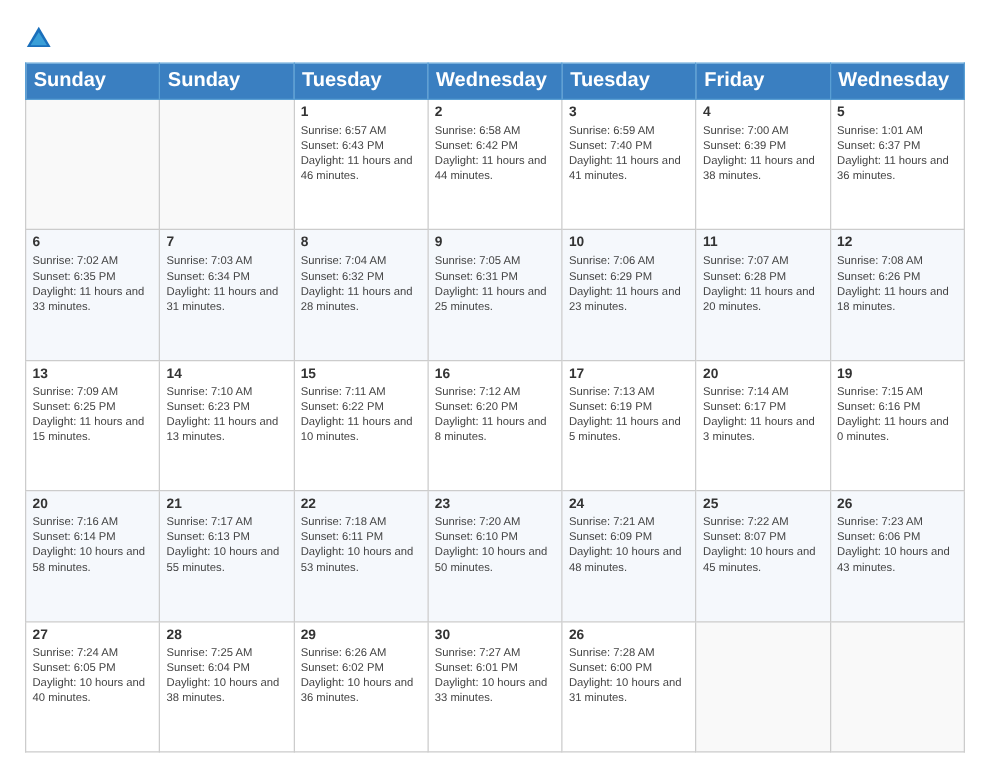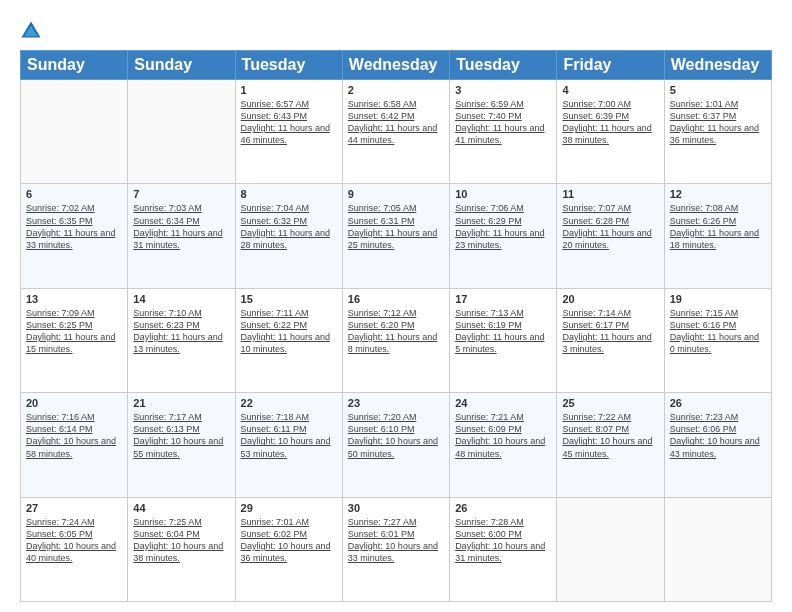--- a/index.html
+++ b/index.html
@@ -91,21 +91,20 @@
     .day-num {
       font-size: 11px;
       font-weight: bold;
       margin-bottom: 2px;
       display: block;
     }
     .cell-text {
       font-size: 9px;
       line-height: 1.35;
       color: #444;
-      text-decoration: underline;
     }
     .empty-cell {
       background: #f9f9f9 !important;
     }
   </style>
 </head>
 <body>
 
 <div class="page">
   <div class="header">
@@ -305,28 +304,28 @@
           </td>
         </tr>
         <tr>
           <td>
             <span class="day-num">27</span>
             <div class="cell-text">Sunrise: 7:24 AM
 Sunset: 6:05 PM
 Daylight: 10 hours and 40 minutes.</div>
           </td>
           <td>
-            <span class="day-num">44</span>
+            <span class="day-num">28</span>
             <div class="cell-text">Sunrise: 7:25 AM
 Sunset: 6:04 PM
 Daylight: 10 hours and 38 minutes.</div>
           </td>
           <td>
             <span class="day-num">29</span>
-            <div class="cell-text">Sunrise: 7:01 AM
+            <div class="cell-text">Sunrise: 6:26 AM
 Sunset: 6:02 PM
 Daylight: 10 hours and 36 minutes.</div>
           </td>
           <td>
             <span class="day-num">30</span>
             <div class="cell-text">Sunrise: 7:27 AM
 Sunset: 6:01 PM
 Daylight: 10 hours and 33 minutes.</div>
           </td>
           <td>

